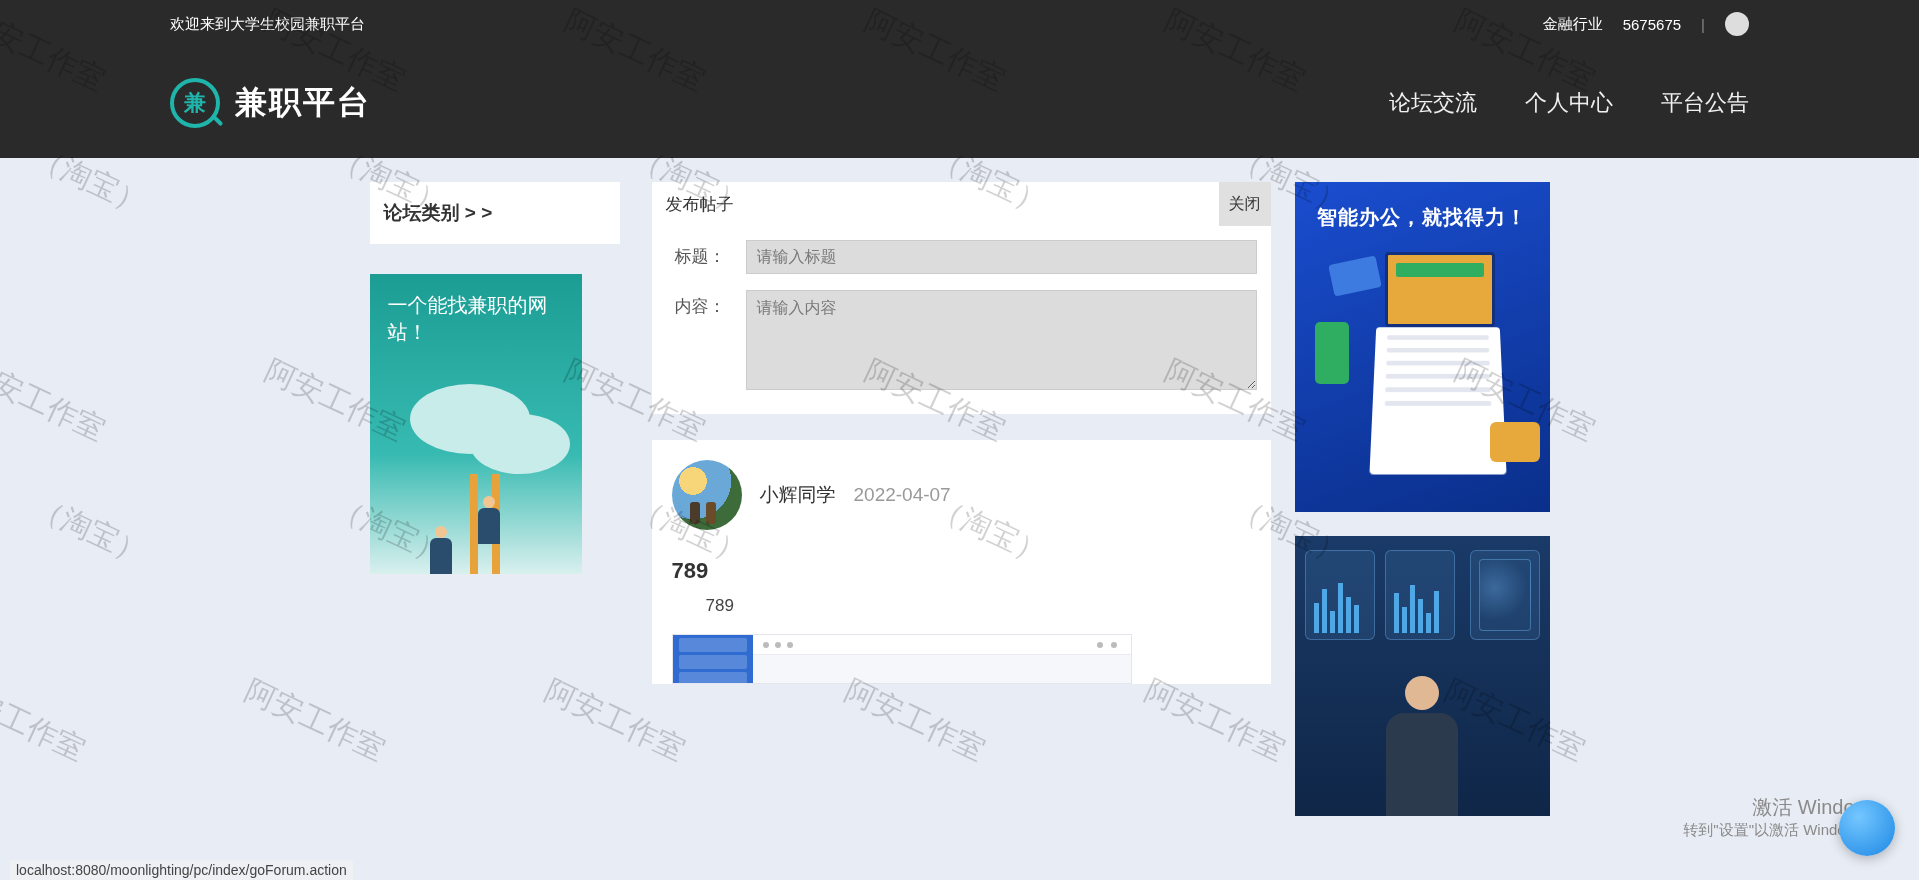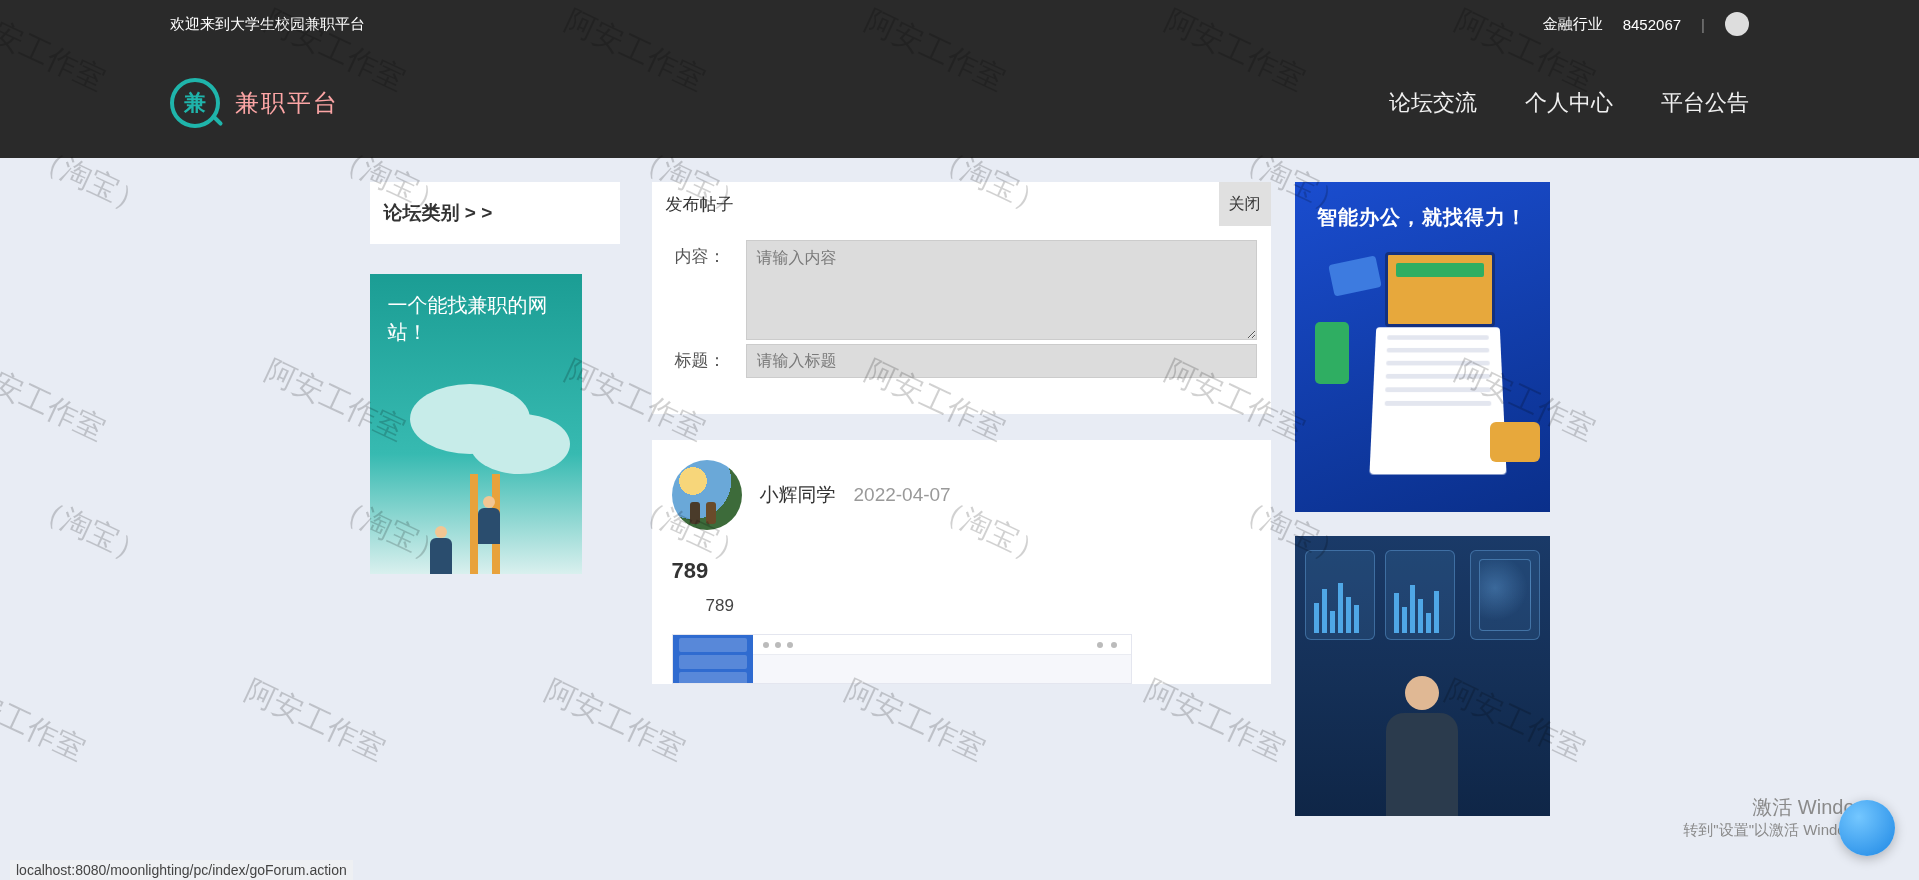--- a/index.html
+++ b/index.html
@@ -13,21 +13,21 @@
 
   .topbar { background:#2a2a2a; color:#fff; height:48px; display:flex; align-items:center; padding:12px 170px; justify-content:space-between; font-size:15px; }
   .topbar-right { display:flex; align-items:center; gap:20px; }
   .topbar-right .divider { color:#888; }
   .topbar-right .avatar { width:24px; height:24px; border-radius:50%; background:#ddd; display:inline-block; }
 
   .navbar { background:#2a2a2a; height:110px; display:flex; align-items:center; padding:0 170px; justify-content:space-between; }
   .logo { display:flex; align-items:center; gap:15px; }
   .logo-icon { width:50px; height:50px; border:4px solid #1fb5ab; border-radius:50%; display:flex; align-items:center; justify-content:center; color:#1fb5ab; font-size:22px; font-weight:bold; position:relative; }
   .logo-icon::after { content:""; position:absolute; width:14px; height:4px; background:#1fb5ab; right:-8px; bottom:2px; transform:rotate(45deg); border-radius:2px; }
-  .logo-text { color:#fca5a5; font-size:24px; font-weight:400; letter-spacing:2px; }
+  .logo-text { color:#ffffff; font-size:32px; font-weight:700; letter-spacing:2px; }
   .nav-links { display:flex; gap:48px; }
   .nav-links a { color:#f0f0f0; text-decoration:none; font-size:22px; }
 
   .container { max-width:1200px; margin:24px auto 0; display:flex; gap:24px; padding:0 10px; }
   .col-left { width:250px; flex-shrink:0; }
   .col-mid { flex:1; min-width:0;padding-left:8px; }
   .col-right { width:255px; flex-shrink:0; }
 
   .card { background:#fff; }
   .cat-card { padding:18px 14px 18px 14px; }
@@ -130,21 +130,21 @@
   <span style="left:540px;top:700px">阿安工作室</span>
   <span style="left:840px;top:700px">阿安工作室</span>
   <span style="left:1140px;top:700px">阿安工作室</span>
   <span style="left:1440px;top:700px">阿安工作室</span>
 </div>
 
 <div class="topbar">
   <div>欢迎来到大学生校园兼职平台</div>
   <div class="topbar-right">
     <span>金融行业</span>
-    <span>8452067</span>
+    <span>5675675</span>
     <span class="divider">|</span>
     <span class="avatar"></span>
   </div>
 </div>
 
 <div class="navbar">
   <div class="logo">
     <div class="logo-icon">兼</div>
     <div class="logo-text">兼职平台</div>
   </div>
@@ -172,30 +172,30 @@
     </div>
   </div>
 
   <div class="col-mid">
     <div class="post-card">
       <div class="post-header">
         <span>发布帖子</span>
         <span class="post-close">关闭</span>
       </div>
       <div class="post-body">
+        <div class="form-row">
+          <div class="form-label">标题：</div>
+          <div class="form-ctrl">
+            <input type="text" placeholder="请输入标题" style="">
+          </div>
+        </div>
         <div class="form-row" style="margin-bottom:0">
           <div class="form-label">内容：</div>
           <div class="form-ctrl">
             <textarea placeholder="请输入内容" style=""></textarea>
-          </div>
-        </div>
-        <div class="form-row">
-          <div class="form-label">标题：</div>
-          <div class="form-ctrl">
-            <input type="text" placeholder="请输入标题" style="">
           </div>
         </div>
       </div>
     </div>
 
     <div class="thread-card">
       <div class="thread-head">
         <div class="thread-avatar"></div>
         <span class="thread-user">小辉同学</span>
         <span class="thread-date">2022-04-07</span>

